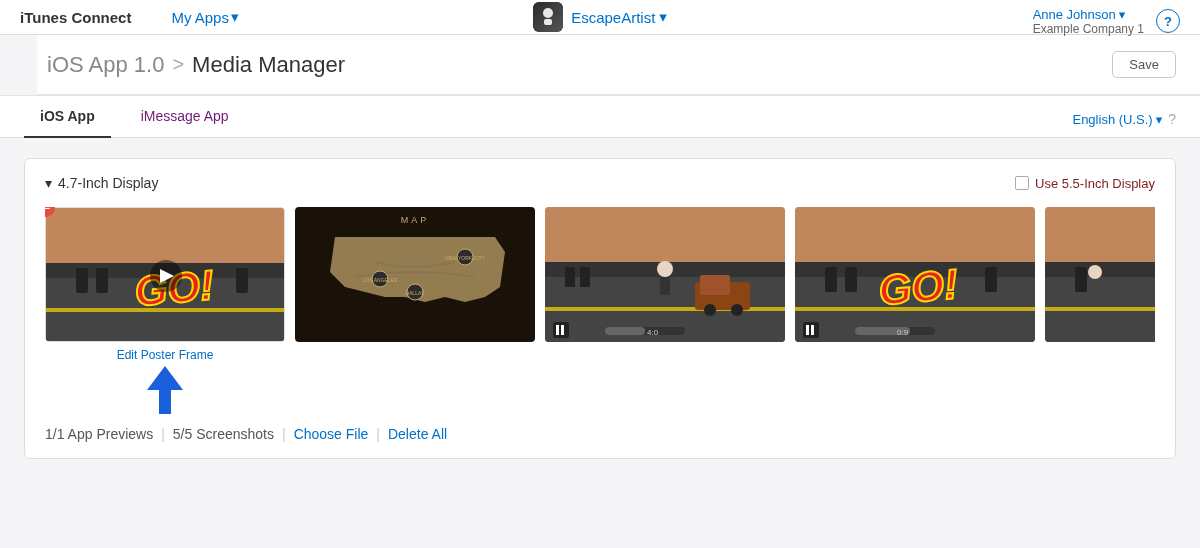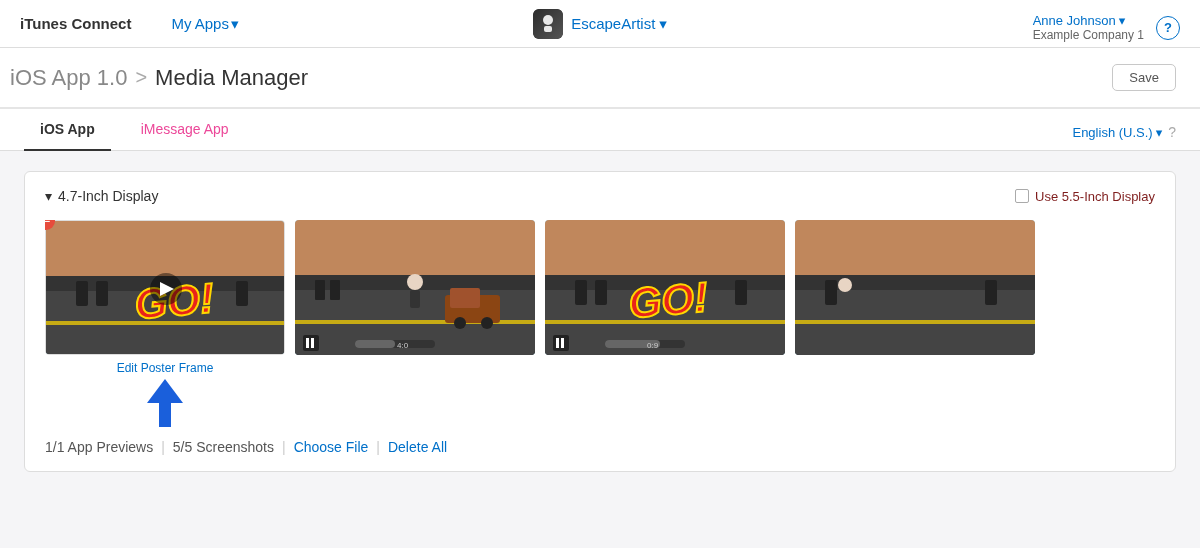--- a/index.html
+++ b/index.html
@@ -5,21 +5,21 @@
     * { box-sizing: border-box; margin: 0; padding: 0; }
     body { font-family: -apple-system, BlinkMacSystemFont, 'Helvetica Neue', Arial, sans-serif; background: #f5f5f7; font-size: 14px; color: #333; }
 
     
     .top-nav {
       background: #fff;
       border-bottom: 1px solid #ddd;
       display: flex;
       align-items: center;
       padding: 0 20px;
-      height: 48px;
+      height: 35px;
     }
     .top-nav-left { display: flex; align-items: center; gap: 4px; flex: 1; }
     .itunes-connect { font-weight: bold; font-size: 15px; color: #333; }
     .my-apps-link { color: #0070c9; font-size: 15px; cursor: pointer; display: flex; align-items: center; gap: 2px; margin-left: 36px; }
     .top-nav-center { display: flex; align-items: center; gap: 8px; }
     .app-icon-wrap { width: 30px; height: 30px; border-radius: 6px; overflow: hidden; background: #333; display: flex; align-items: center; justify-content: center; }
     .app-icon-inner { width: 30px; height: 30px; background: linear-gradient(135deg, #2c2c2c 0%, #555 100%); border-radius: 6px; display: flex; align-items: center; justify-content: center; }
     .app-name-nav { color: #0070c9; font-size: 15px; cursor: pointer; display: flex; align-items: center; gap: 4px; }
     .top-nav-right { flex: 1; display: flex; align-items: center; justify-content: flex-end; gap: 12px; margin-top: 8px; }
     .user-name { color: #0070c9; font-size: 13px; cursor: pointer; display: flex; align-items: center; gap: 3px; }
@@ -28,20 +28,21 @@
     .help-btn { width: 24px; height: 24px; border-radius: 50%; border: 1.5px solid #0070c9; color: #0070c9; display: flex; align-items: center; justify-content: center; font-size: 13px; cursor: pointer; font-weight: bold; }
 
     
     .breadcrumb-bar {
       background: #fff;
       padding: 16px 24px 16px 10px;
       display: flex;
       align-items: center;
       justify-content: space-between;
       border-bottom: 1px solid #e5e5e5;
+      margin-left: 37px;
     }
     .breadcrumb { display: flex; align-items: center; gap: 8px; font-size: 22px; color: #888; }
     .breadcrumb-link { color: #888; font-weight: 300; }
     .breadcrumb-sep { color: #aaa; font-size: 20px; }
     .breadcrumb-current { color: #333; font-weight: 300; }
     .save-btn {
       background: #fff;
       border: 1px solid #c8c8c8;
       border-radius: 5px;
       padding: 5px 16px;
@@ -56,21 +57,21 @@
       border-bottom: 1px solid #ddd;
       padding: 0 24px;
       display: flex;
       align-items: flex-end;
       justify-content: space-between;
     }
     .tabs { display: flex; gap: 14px; align-items: center; }
     .tab {
       padding: 12px 16px;
       font-size: 14px;
-      color: #ec4899;
+      color: #701a75;
       cursor: pointer;
       border-bottom: 2px solid transparent;
       margin-bottom: -1px;
     }
     .tab.active { color: #333; font-weight: 600; border-bottom: 2px solid #333; }
     .tab-right { display: flex; align-items: center; gap: 6px; padding-bottom: 10px; }
     .language-select { color: #0070c9; font-size: 13px; cursor: pointer; display: flex; align-items: center; gap: 3px; }
     .tab-help { color: #aaa; font-size: 14px; cursor: pointer; }
 
     
@@ -273,20 +274,40 @@
           </svg>
         </div>
         <div class="edit-poster-frame">Edit Poster Frame</div>
         <div class="arrow-up">
           <svg width="36" height="48" viewBox="0 0 36 48">
             <polygon points="18,0 36,24 24,24 24,48 12,48 12,24 0,24" fill="#1a5fdb"></polygon>
           </svg>
         </div>
       </div>
 
+      <div class="screenshot-item">
+        <div class="screenshot-img">
+          <svg width="240" height="135" viewBox="0 0 240 135">
+            <rect width="240" height="135" fill="#1a1208"></rect>
+            <text x="120" y="16" text-anchor="middle" fill="#c8a96e" font-size="9" letter-spacing="3">MAP</text>
+
+            <path d="M40,30 L200,30 L210,45 L205,80 L190,90 L170,95 L150,90 L130,95 L110,90 L90,90 L70,85 L50,80 L35,65 Z" fill="#c8a96e" opacity="0.7"></path>
+
+            <path d="M80,55 Q120,65 160,55" stroke="#8B7355" stroke-width="2" fill="none"></path>
+            <path d="M60,70 Q120,60 180,70" stroke="#8B7355" stroke-width="1.5" fill="none"></path>
+
+            <circle cx="85" cy="72" r="8" fill="#2c2c2c" stroke="#c8a96e" stroke-width="1"></circle>
+            <text x="85" y="75" text-anchor="middle" fill="#c8a96e" font-size="5">LOS ANGELES</text>
+            <circle cx="170" cy="50" r="8" fill="#2c2c2c" stroke="#c8a96e" stroke-width="1"></circle>
+            <text x="170" y="53" text-anchor="middle" fill="#c8a96e" font-size="5">NEW YORK CITY</text>
+            <circle cx="120" cy="85" r="8" fill="#2c2c2c" stroke="#c8a96e" stroke-width="1"></circle>
+            <text x="120" y="88" text-anchor="middle" fill="#c8a96e" font-size="5">DALLAS</text>
+          </svg>
+        </div>
+      </div>
 
       <div class="screenshot-item">
         <div class="screenshot-img">
           <svg width="240" height="135" viewBox="0 0 240 135">
             <rect width="240" height="135" fill="#87CEEB"></rect>
             <rect y="0" width="240" height="60" fill="#c0875c"></rect>
             <rect y="55" width="240" height="80" fill="#333"></rect>
             <rect y="70" width="240" height="65" fill="#444"></rect>
             <rect y="100" width="240" height="4" fill="#FFD700" opacity="0.7"></rect>
 

